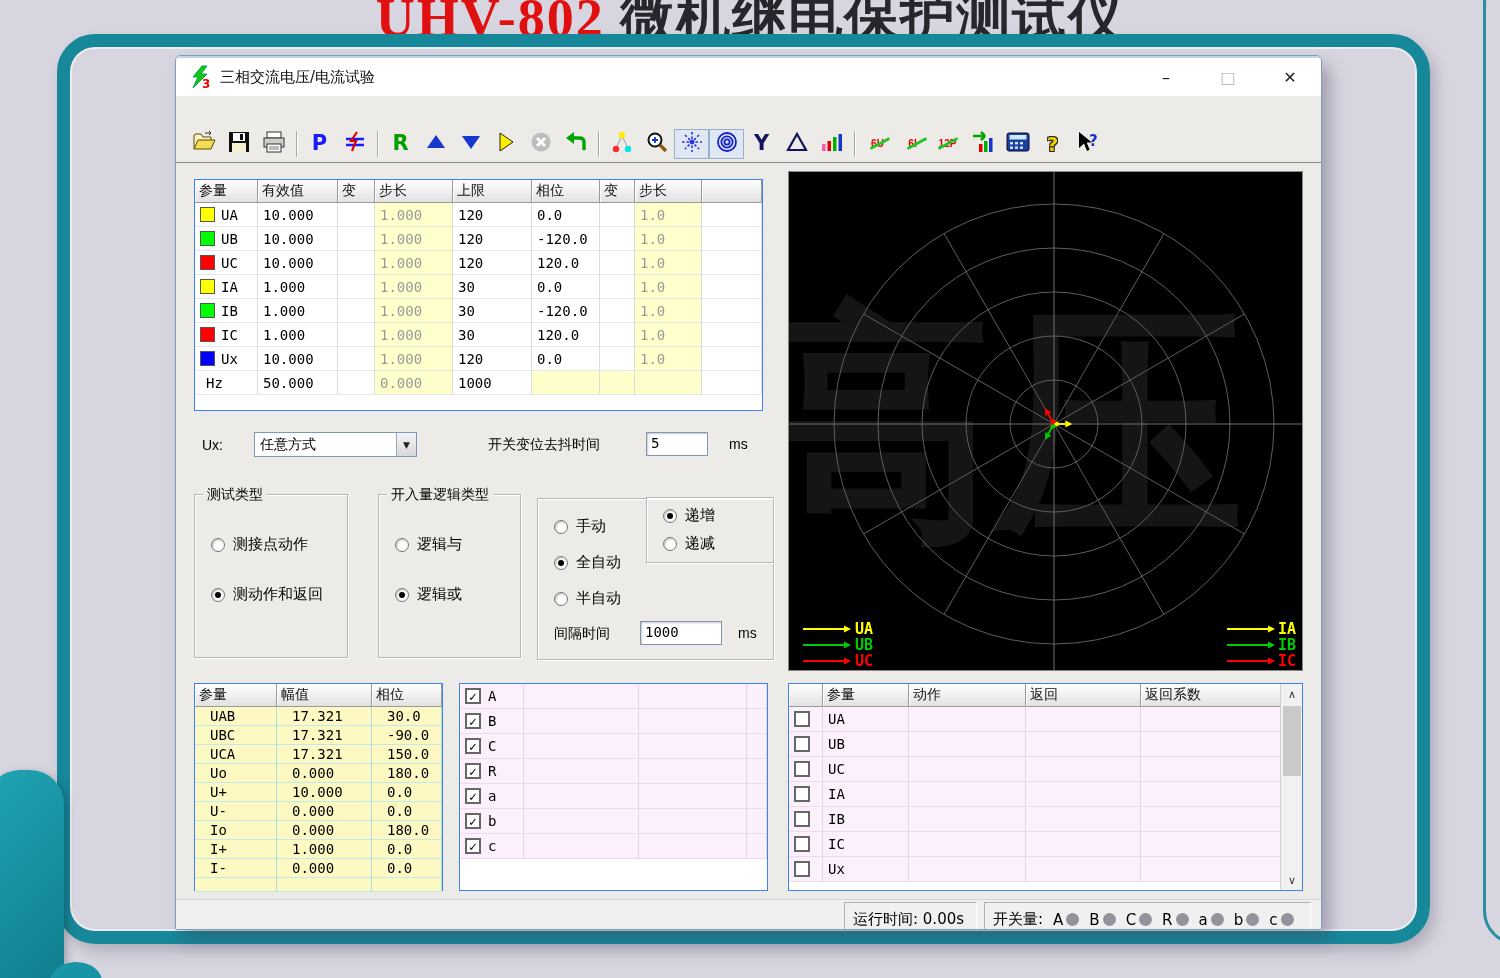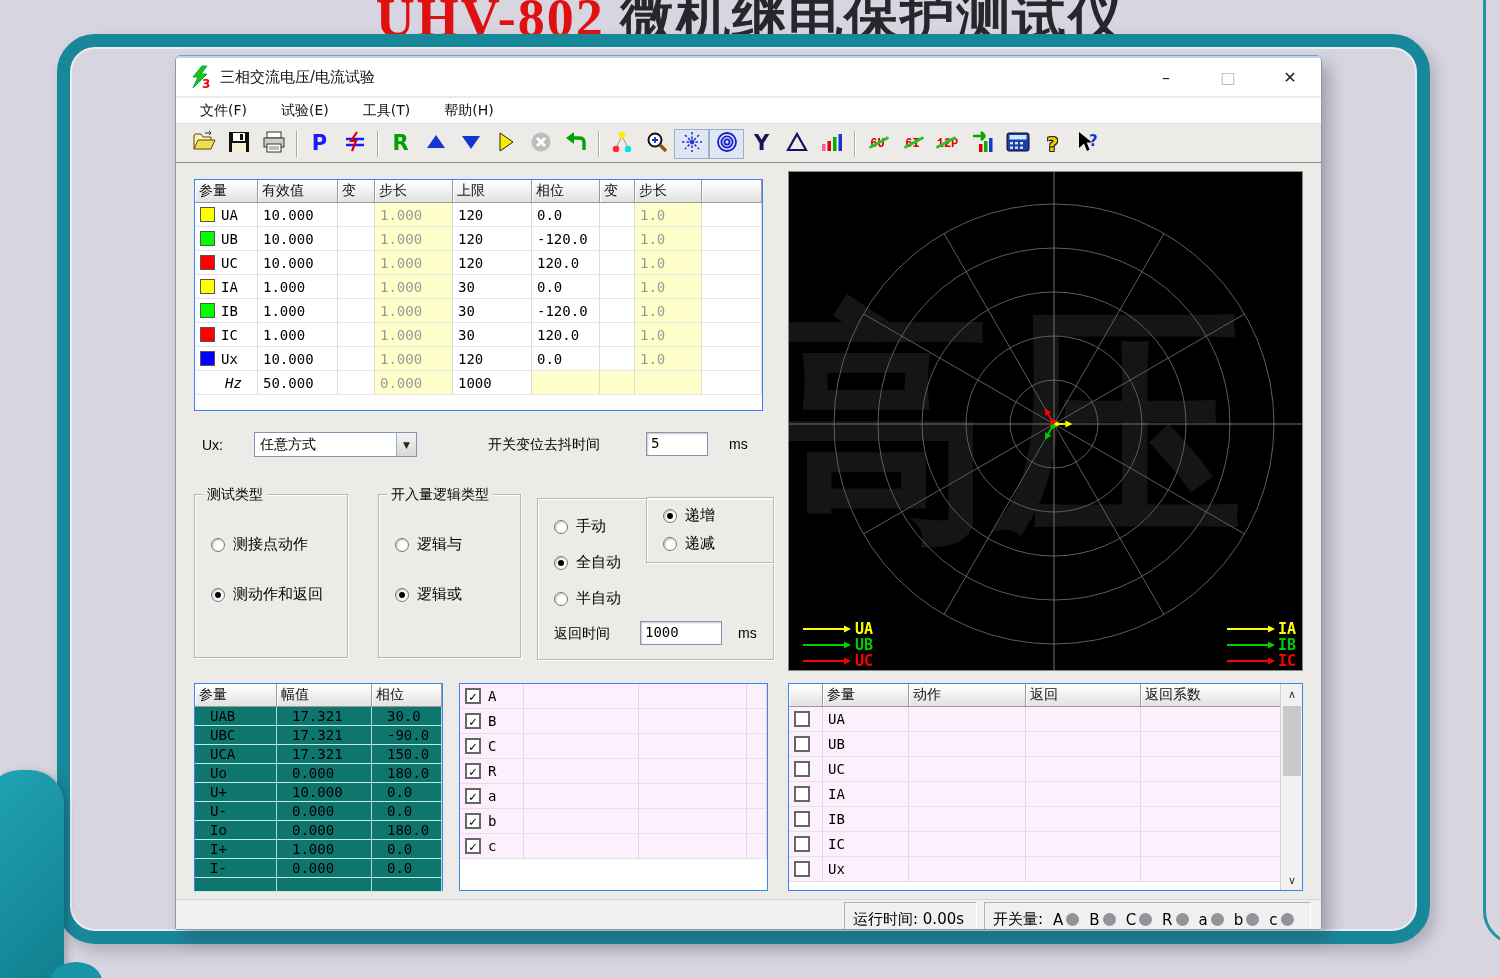--- a/index.html
+++ b/index.html
@@ -40,42 +40,42 @@
     display:flex; align-items:center; border-bottom:1px solid #e3e3e3; }
   .menu-item { font-size:14px; color:#111; padding:2px 10px; margin-left:14px; }
 
   .toolbar { position:absolute; left:0; top:69px; width:100%; height:38px; background:#ecebe7;
     display:flex; align-items:center; padding-left:10px; border-bottom:1px solid #8a8a8a; }
   .tb-btn { width:35px; height:30px; display:flex; align-items:center; justify-content:center;
     position:relative; }
   .tb-btn.active { border:1px solid #9ab0c8; background:#dfe7f2; }
   .tb-sep { width:1px; height:26px; background:#aaa; margin:0 5px; box-shadow:1px 0 0 #fff; }
   .tb-glyph { font-weight:bold; font-size:21px; line-height:1; font-family:"DejaVu Sans",sans-serif; }
-  .tb-label { font-weight:bold; font-size:12px; color:#e00000; font-family:Liberation Mono, monospace; position:relative; }
+  .tb-label { font-weight:bold; font-size:10px; color:#e00000; font-family:Liberation Sans, sans-serif; position:relative; }
   .tb-label::after { content:""; position:absolute; left:-2px; top:4px; width:22px; height:3px;
     background:#27c427; transform:rotate(-28deg); border-radius:2px; }
   .tb-help { font-weight:900; font-size:20px; color:#f0cf00; text-shadow:1px 1px 0 #222,-1px -1px 0 #222,1px -1px 0 #222,-1px 1px 0 #222; }
 
   .content { position:absolute; left:0; top:108px; width:100%; height:734px; background:#edebe7; }
 
   
   .tbl { position:absolute; background:#fff; border:1px solid #3b82f6; }
   .tbl-head { display:grid; }
   .th { background:linear-gradient(#ffffff,#e2e2e2); border-right:1px solid #9a9a9a;
     border-bottom:1px solid #9a9a9a; box-shadow:inset 1px 1px 0 #fff;
     font-size:14px; color:#111; padding:2px 4px; white-space:nowrap; overflow:hidden; }
   .tr { display:grid; }
   .td { border-right:1px solid #dcdcdc; border-bottom:1px solid #e6e6e6; font-size:14px;
     font-family:"DejaVu Sans Mono",monospace; color:#000; padding:2px 5px; white-space:nowrap; overflow:hidden;
     display:flex; align-items:center; }
   .td.step { background:#ffffcc; color:#9a9a9a; }
   .td.yellow-empty { background:#ffffcc; }
   .swatch { width:15px; height:15px; border:1px solid #555; margin-right:6px; flex:0 0 15px; }
 
-  .cyan .td { background:#0f766e; border-right-color:#a8dede; border-bottom-color:#bdeaea;padding-left:15px; }
+  .cyan .td { background:#fef9c3; border-right-color:#a8dede; border-bottom-color:#bdeaea;padding-left:15px; }
   .pink .td { background:#fdf0fd; border-right-color:#e4d4e4; border-bottom-color:#eadcea; }
 
   .cb { width:16px; height:16px; background:#fff; border:2px solid #666; display:inline-flex;
     align-items:center; justify-content:center; font-size:13px; font-weight:bold; color:#000; margin-right:7px; flex:0 0 16px; }
 
   
   .sbar { position:absolute; right:0; top:24px; bottom:0; width:22px; background:#f1f1f1; border-left:1px solid #cfcfcf; }
   .sbar .arr { position:absolute; left:0; width:22px; height:20px; display:flex; align-items:center;
     justify-content:center; font-size:11px; color:#333; }
   .sbar .arr.up { top:0; } .sbar .arr.dn { bottom:0; }
@@ -133,26 +133,20 @@
       <text x="14" y="23" font-size="12" font-weight="bold" fill="#e00">3</text>
     </svg>
     <span class="title-text">三相交流电压/电流试验</span>
     <div class="win-controls">
       <div class="win-btn">–</div>
       <div class="win-btn max">□</div>
       <div class="win-btn">✕</div>
     </div>
   </div>
 
-  <div class="menubar" id="menubar">
-      <span class="menu-item">文件(F)</span>
-      <span class="menu-item">试验(E)</span>
-      <span class="menu-item">工具(T)</span>
-      <span class="menu-item">帮助(H)</span>
-    </div>
   <div class="toolbar" id="toolbar">
       <div class="tb-btn">
         <span><svg width="24" height="22" viewBox="0 0 24 22">
             <path d="M2 18 V5 q0-2 2-2 h5 l2 3 h8 v3" fill="#fdf3c0" stroke="#5a4a00"></path>
             <path d="M2 18 L6 9 h17 l-4 9 Z" fill="#f3dd55" stroke="#5a4a00"></path>
             <path d="M13 2 h6 m0 0 l-2 -2 m2 2 l-2 2" stroke="#333" fill="none"></path>
           </svg></span>
       </div>
       <div class="tb-btn">
         <span><svg width="22" height="22" viewBox="0 0 22 22">
@@ -386,21 +380,21 @@
           <div class="td">10.000</div>
           <div class="td"></div>
           <div class="td step">1.000</div>
           <div class="td">120</div>
           <div class="td">0.0</div>
           <div class="td"></div>
           <div class="td step">1.0</div>
           <div class="td"></div>
         </div>
         <div class="tr" style="grid-template-columns: 63px 80px 37px 78px 79px 68px 35px 67px 60px; height: 24px;">
-          <div class="td" style="padding-left: 30px; font-style: italic;">Hz</div>
+          <div class="td" style="padding-left: 11px;">Hz</div>
           <div class="td">50.000</div>
           <div class="td"></div>
           <div class="td step">0.000</div>
           <div class="td">1000</div>
           <div class="td yellow-empty"></div>
           <div class="td yellow-empty"></div>
           <div class="td yellow-empty"></div>
           <div class="td"></div>
         </div>
       </div>
@@ -442,21 +436,21 @@
       <div class="groupbox" id="gb-dir" style="left:108px; top:-2px; width:128px; height:66px;">
           <div class="rg-row" style="top: 8px;">
             <span class="radio sel"></span>
             <span>递增</span>
           </div>
           <div class="rg-row" style="top: 36px;">
             <span class="radio"></span>
             <span>递减</span>
           </div>
         </div>
-      <span class="lbl" style="left:16px; top:126px;">返回时间</span>
+      <span class="lbl" style="left:16px; top:126px;">间隔时间</span>
       <div class="inp" style="left:102px; top:122px; width:82px;">1000</div>
       <span class="lbl mono" style="left:200px; top:126px;">ms</span>
     <div class="rg-row" style="top: 18px;">
           <span class="radio"></span>
           <span>手动</span>
         </div>
         <div class="rg-row" style="top: 54px;">
           <span class="radio sel"></span>
           <span>全自动</span>
         </div>

